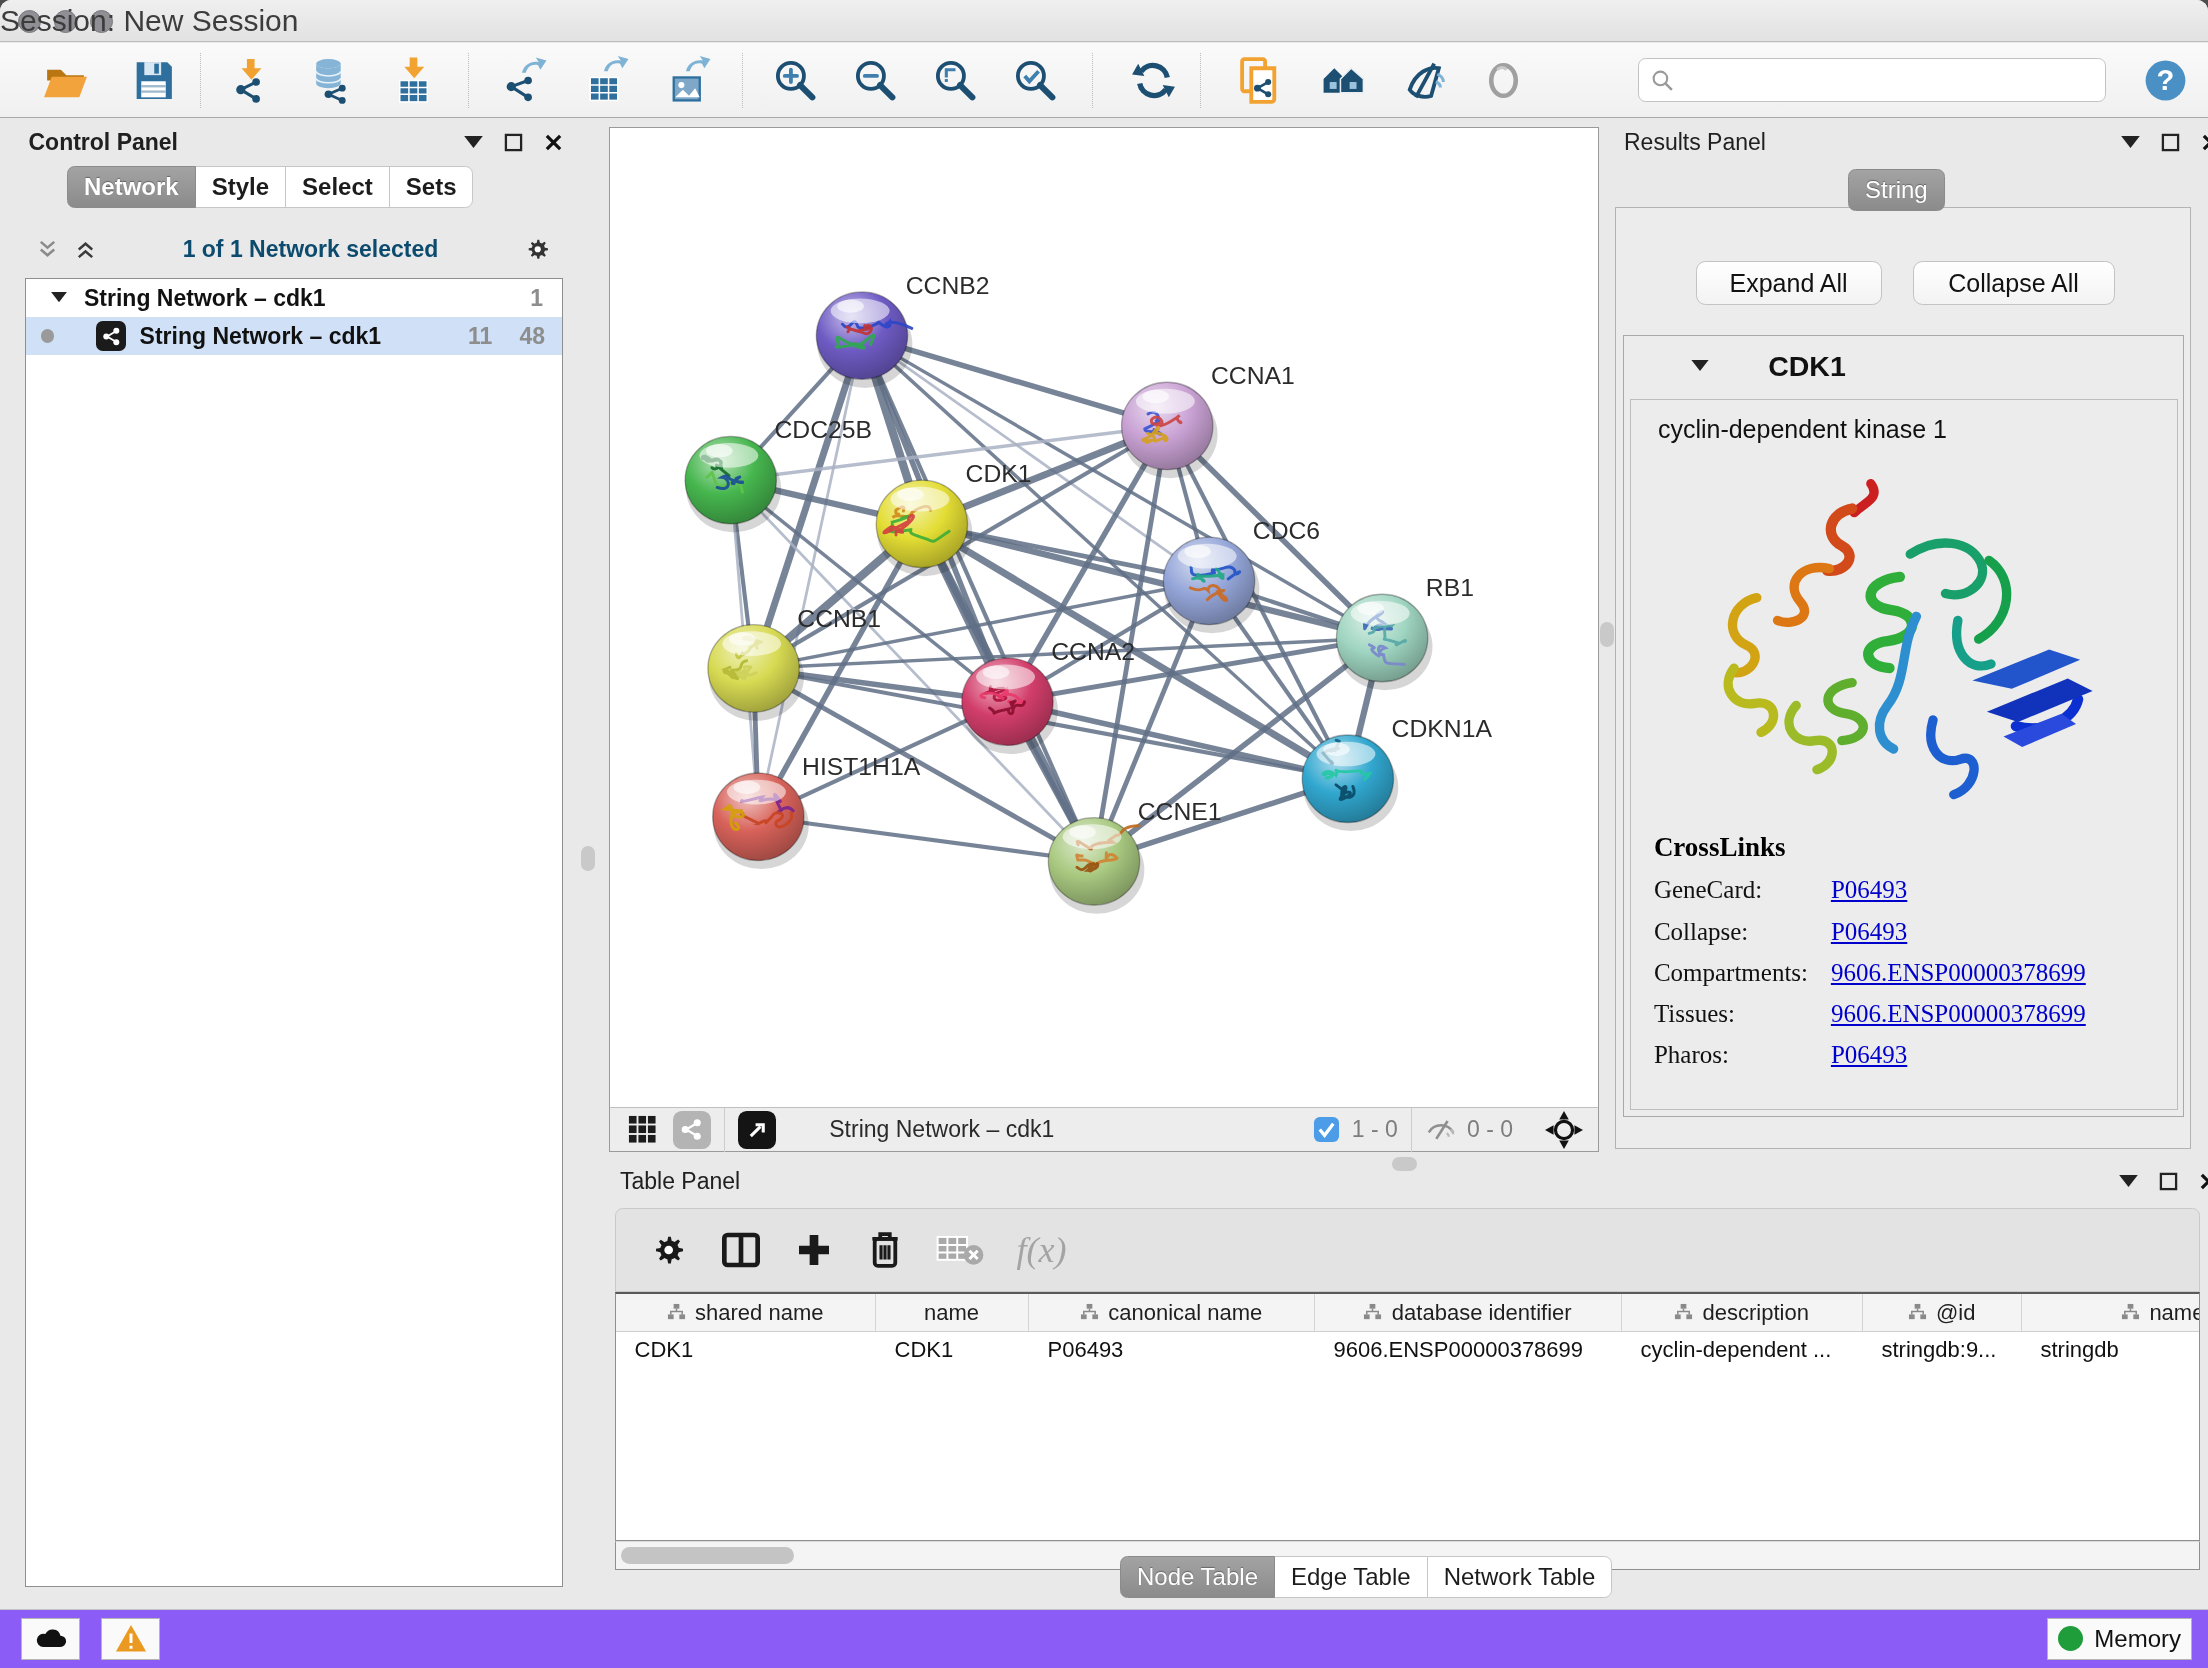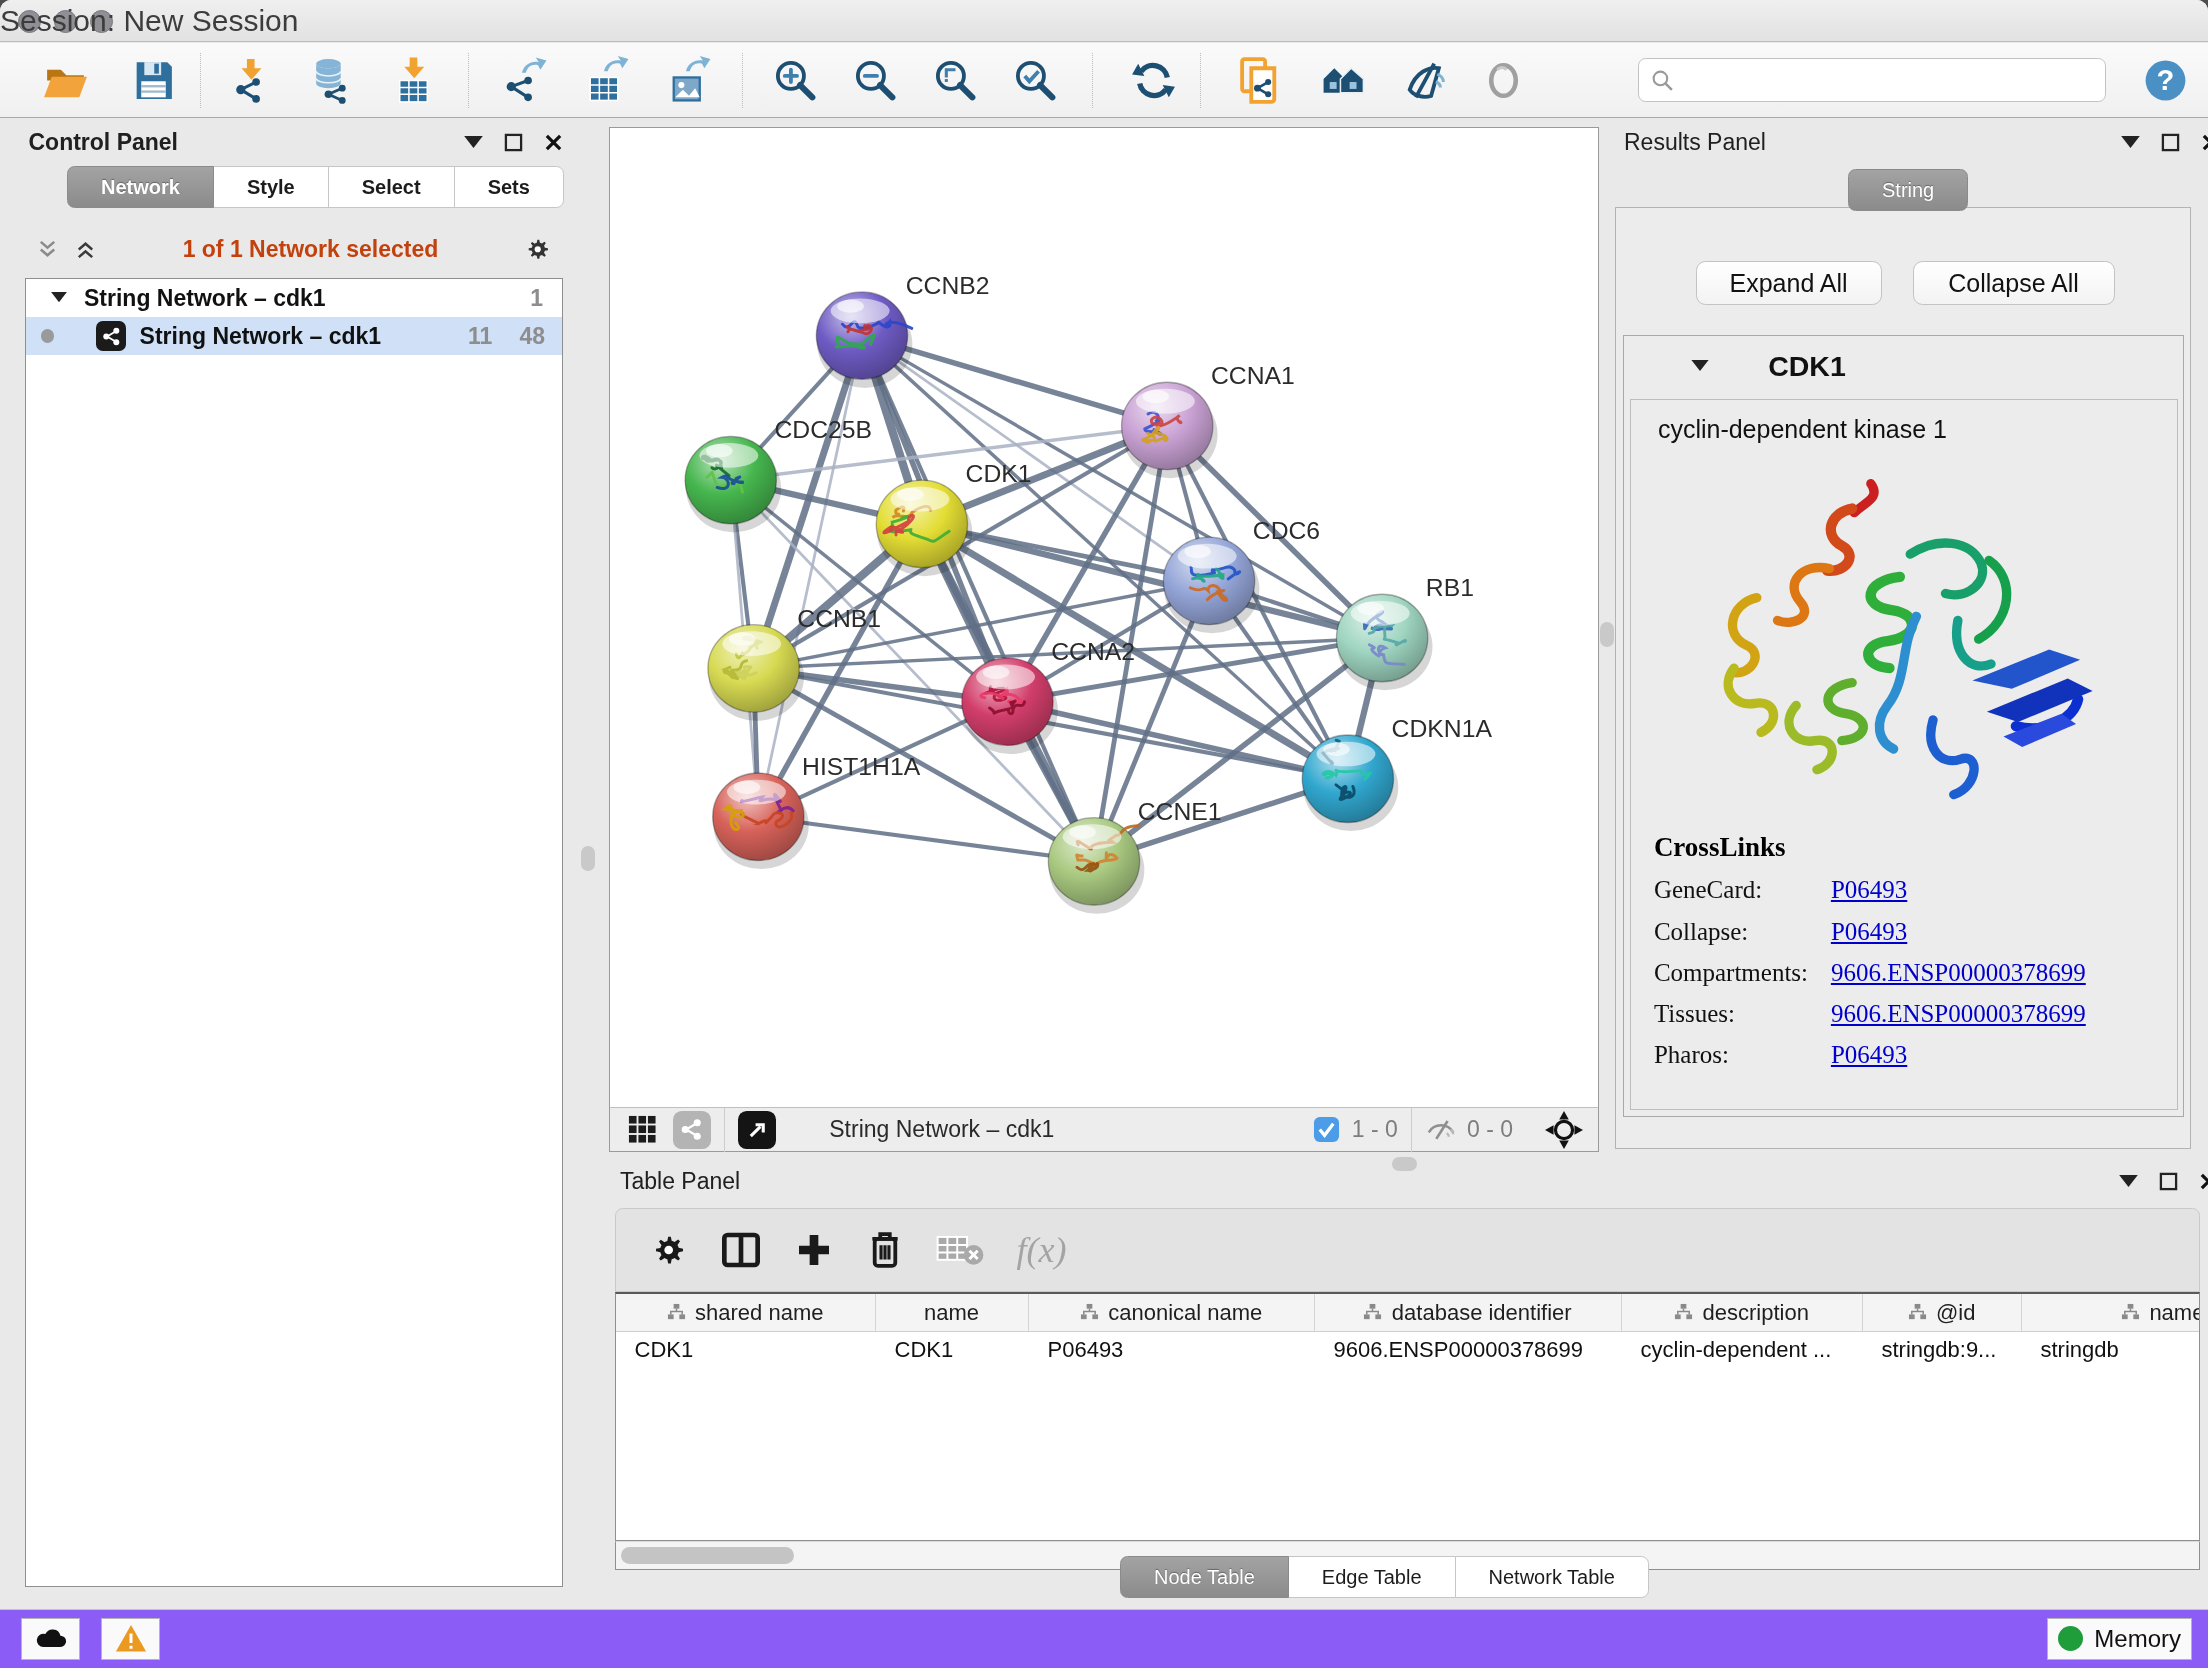--- a/index.html
+++ b/index.html
@@ -29,22 +29,22 @@
                 display:flex; align-items:center; padding-left:11.4px; gap:7.6px; }
   #search-box input { border:none; outline:none; font-size:23px; width:399px; background:transparent; }
 
   
   .panel-title { font-size:23px; color:#202020; }
   .chrome-icons { display:flex; align-items:center; gap:21px; }
   .chrome-icons svg { display:block; }
 
   
   .seg { display:flex; height:42px; }
-  .seg .tab { font-size:20px; color:#1c1c1c; background:#fff; border:1px solid #c6c6c6;
-              padding:0 33px; line-height:40px; margin-left:-1px; position:relative; }
+  .seg .tab { font-size:24px; color:#1c1c1c; background:#fff; border:1px solid #c6c6c6;
+              padding:0 16px; line-height:40px; margin-left:-1px; position:relative; }
   .seg .tab:first-child { border-radius:7.6px 0 0 7.6px; }
   .seg .tab:last-child { border-radius:0 7.6px 7.6px 0; }
   .seg .tab.sel { background:linear-gradient(#a3a3a3,#8b8b8b); color:#fff;
                   text-shadow:0 -1px 1px rgba(0,0,0,.35); border-color:#8b8b8b; z-index:1;}
   .seg .tab.single { border-radius:7.6px; }
 
   
   #control-panel { position:absolute; left:0; top:118px; width:601px; height:1491px;font-weight:bold; }
   #cp-tree { position:absolute; left:25px; top:160px; width:538px; height:1309px;
              background:#fff; border:1.4px solid #8f8f8f; }
@@ -327,21 +327,21 @@
       <div class="tab">Select</div>
       <div class="tab">Sets</div>
     </div>
     <div class="abs" style="left:25px; top:110px; width:538px; height:42px; display:flex; align-items:center">
       <svg width="25" height="23" viewBox="0 0 24 24" style="margin-left:9.5px">
           <path d="M5 4l7 6 7-6M5 12l7 6 7-6" fill="none" stroke="#8a8a8a" stroke-width="2.6"></path>
         </svg>
       <svg width="25" height="23" viewBox="0 0 24 24" style="margin-left:13.3px">
           <path d="M5 20l7-6 7 6M5 12l7-6 7 6" fill="none" stroke="#3a3a3a" stroke-width="2.6"></path>
         </svg>
-      <div style="flex:1; text-align:center; font-size:23px; color:#c2410c">1 of 1 Network selected</div>
+      <div style="flex:1; text-align:center; font-size:23px; color:#0c4a6e">1 of 1 Network selected</div>
       <svg width="28.5" height="28.5" style="margin-right:11.4px" viewBox="0 0 30 30">
           <use href="#sym-gear" color="#333" width="30" height="30"></use>
         </svg>
     </div>
     <div id="cp-tree">
       <div class="tree-row">
         <svg width="16" height="11.4" style="margin-left:25px" viewBox="0 0 17 12">
             <use href="#sym-tri" color="#222" width="17" height="12"></use>
           </svg>
         <span style="margin-left:17px">String Network – cdk1</span>

